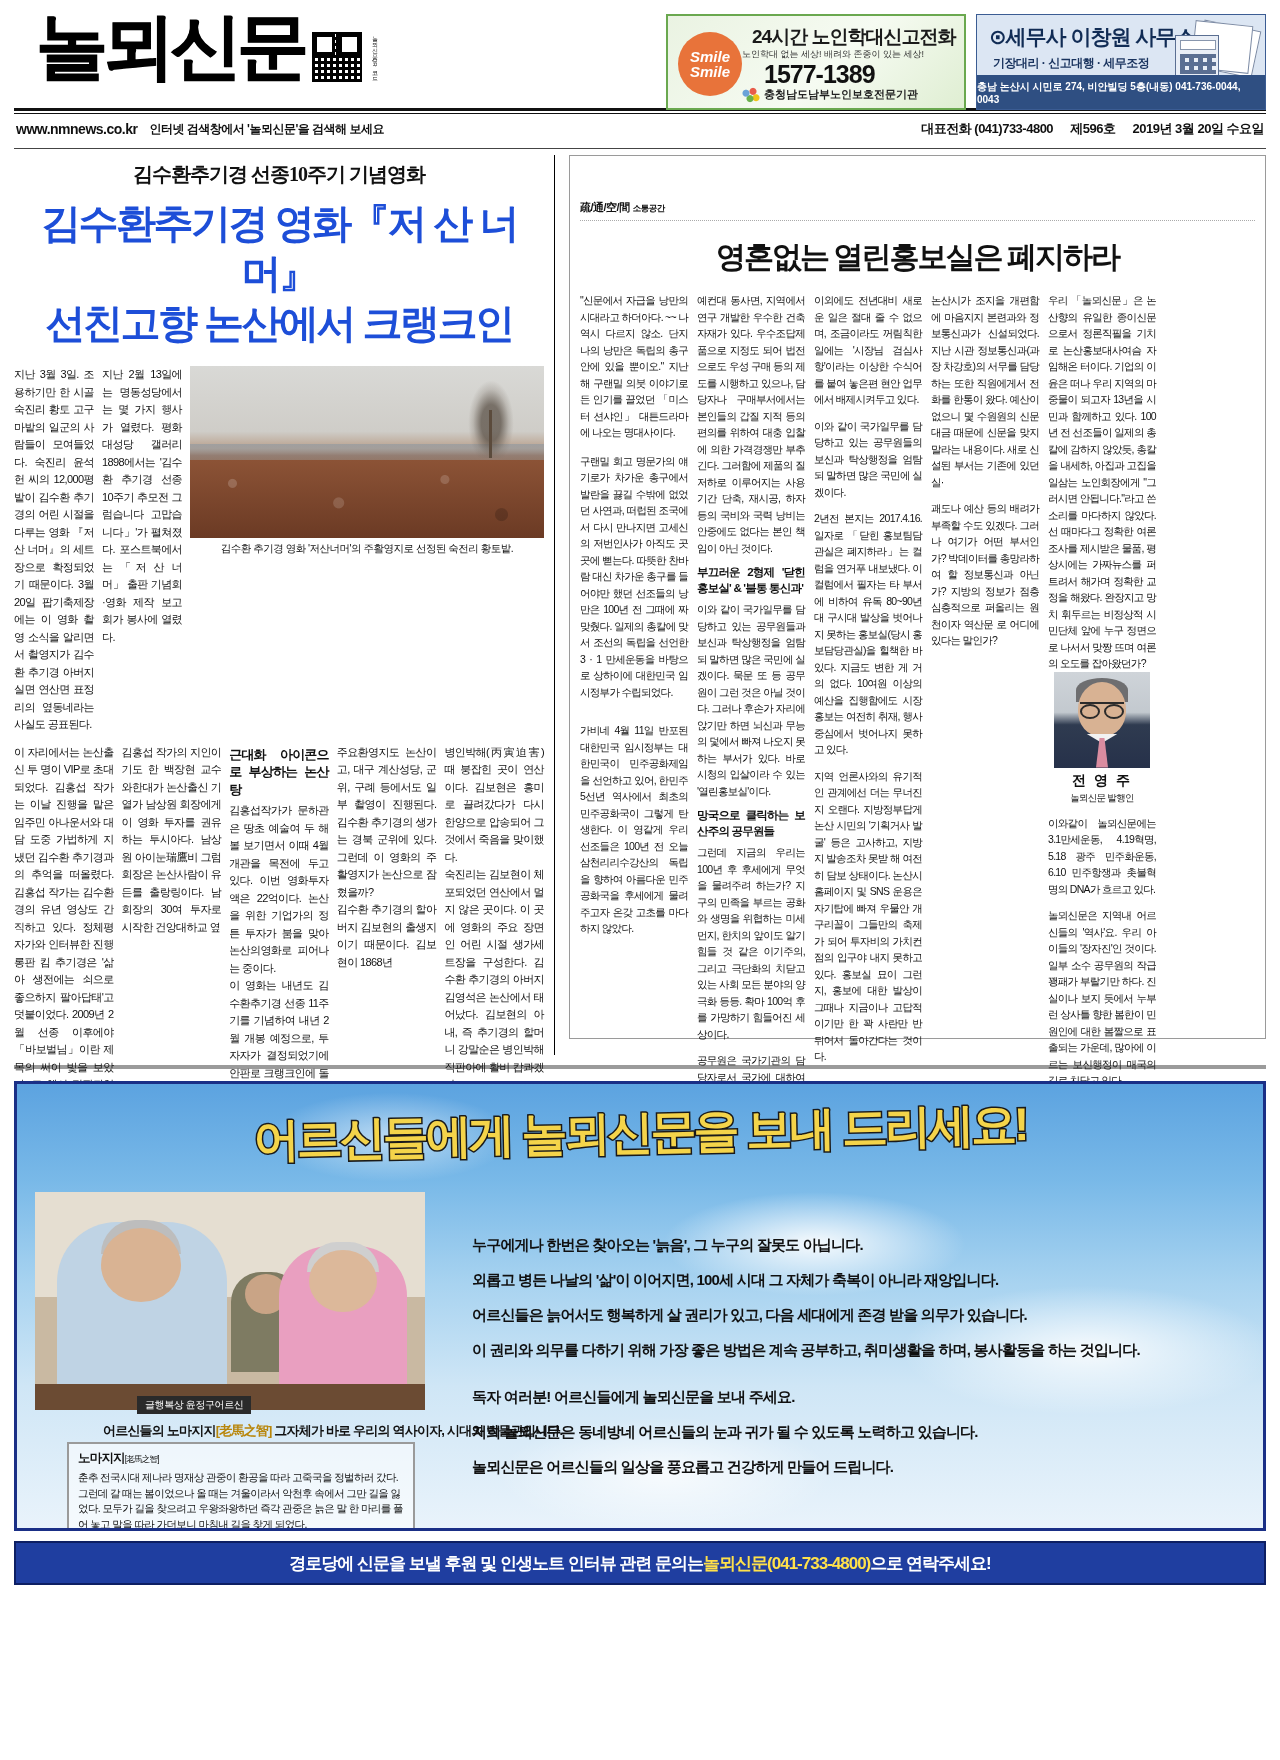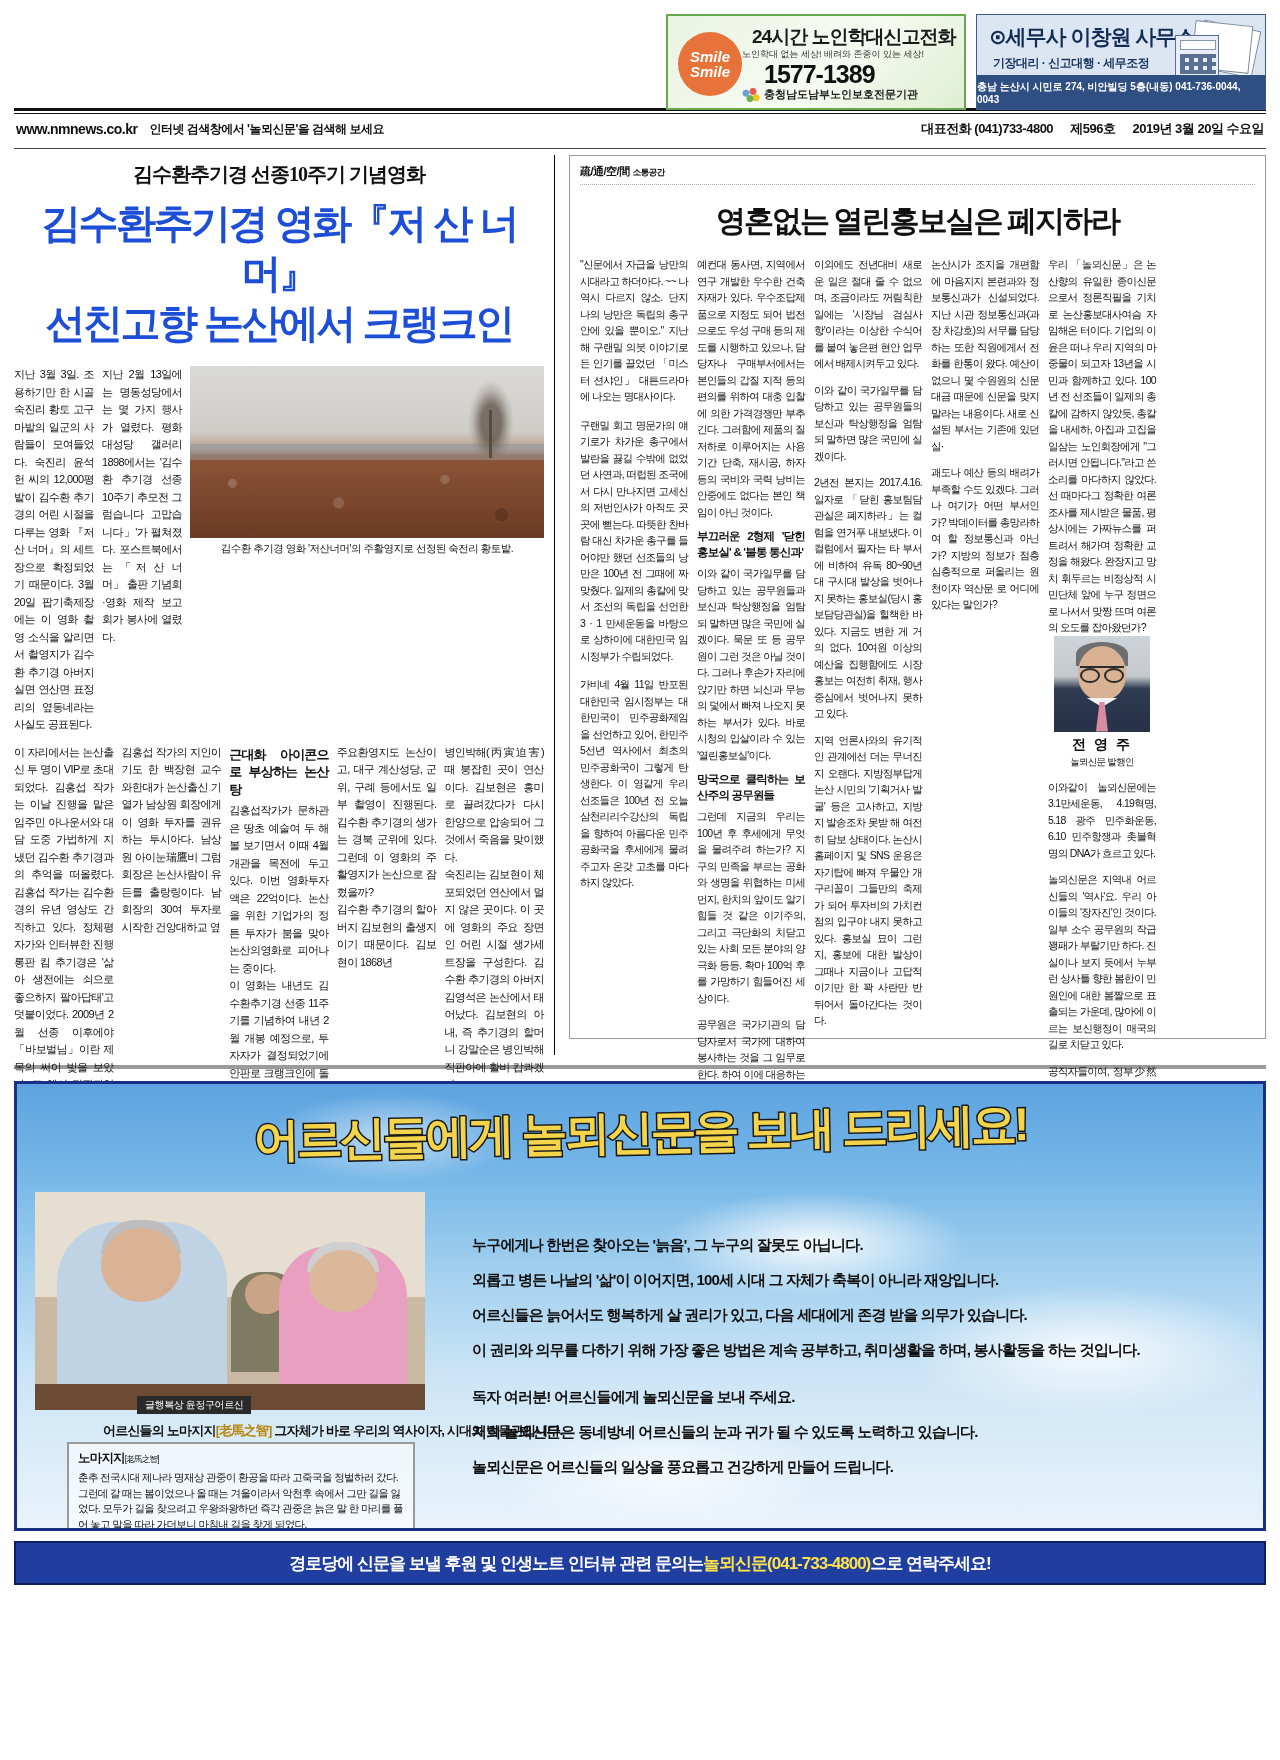--- a/index.html
+++ b/index.html
@@ -133,21 +133,21 @@
   .photo-cap { font-size:10.5px; text-align:center; margin-top:4px; letter-spacing:-0.5px; color:#111; }
   .sub-head { font-size:13px; font-weight:bold; letter-spacing:-0.8px; margin:2px 0 4px 0; }
   .byline { text-align:right; font-size:12px; font-weight:bold; margin-top:6px; letter-spacing:-0.5px;}
 
   .bottom-quote { text-align:center; font-size:22px; font-weight:bold; letter-spacing:-1.5px;
                   margin-top:42px; color:#000; }
 
   
   .opbox { border:1px solid #9a9a9a; padding:8px 10px 10px 10px; height:884px; position:relative; background:#fff; }
   .op-tag { font-size:11px; font-weight:bold; letter-spacing:-0.5px; padding-bottom:5px;
-            border-bottom:1px dotted #aaa; }
+            border-bottom:1px dotted #aaa;margin-top:36px; }
   .op-tag small { font-size:8.5px; margin-left:3px; font-weight:bold; }
   .op-title { text-align:center; font-size:30px; font-weight:bold; letter-spacing:-2px;
               font-family:"Liberation Serif",serif; margin:16px 0 14px 0; }
   .op-cols { display:flex; gap:9px; }
   .op-col { width:108px; font-size:10.5px; line-height:16.5px; text-align:justify; letter-spacing:-0.7px; color:#111; }
   .op-sub { font-weight:bold; font-size:11.5px; letter-spacing:-0.8px; margin:8px 0 5px 0; line-height:16px; }
   .author-photo { width:96px; height:96px; margin:0 auto 4px auto;
     background:linear-gradient(to bottom,#cfd4d9 0%,#c3c9cf 42%,#2f3b50 55%,#26314a 100%);
     position:relative; overflow:hidden; }
   .author-photo .face { position:absolute; left:24px; top:10px; width:48px; height:54px;
@@ -221,20 +221,25 @@
     display:flex; align-items:center; justify-content:center; color:#fff;
     font-size:17px; font-weight:bold; letter-spacing:-1px; }
   .footer-bar .hl { color:#ffe14a; }
 </style>
 </head>
 <body>
 
 <div class="page">
 
   <div class="masthead">
+    <div class="logo-wrap">
+      <div class="logo-text">놀뫼신문</div>
+      <div class="qr"></div>
+      <div class="qr-side">놀뫼신문 QR코드</div>
+    </div>
 
     <div class="ads">
       <div class="ad-silver">
         <div class="silver-circle">Smile Smile</div>
         <div class="l1">24시간 노인학대신고전화</div>
         <div class="l2">노인학대 없는 세상! 배려와 존중이 있는 세상!</div>
         <div class="l3">1577-1389</div>
         <div class="flower"></div>
         <div class="l4">충청남도남부노인보호전문기관</div>
       </div>
@@ -321,21 +326,21 @@
         <div class="op-tag">
           <span>疏/通/空/間</span><small>소통공간</small>
         </div>
 
         <div class="op-title">영혼없는 열린홍보실은 폐지하라</div>
 
         <div class="op-cols">
           <div class="op-col">
             <div>"신문에서 자급을 낭만의 시대라고 하더아다. ~~ 나 역시 다르지 않소. 단지 나의 낭만은 독립의 총구 안에 있을 뿐이오." 지난해 구랜밀 의붓 이야기로 든 인기를 끌었던 「미스터 션샤인」 대튼드라마에 나오는 명대사이다.</div>
             <div style="margin-top:12px">구랜밀 회고 명문가의 얘기로가 차가운 총구에서 발란을 끓길 수밖에 없었던 사연과, 떠럽된 조국에서 다시 만나지면 고세신의 저번인사가 아직도 곳곳에 뻗는다. 따뜻한 찬바람 대신 차가운 총구를 들어야만 했던 선조들의 낭만은 100년 전 그때에 짜맞췄다. 일제의 총칼에 맞서 조선의 독립을 선언한 3 · 1 만세운동을 바탕으로 상하이에 대한민국 임시정부가 수립되었다.</div>
-            <div style="margin-top:12px">가비네 4월 11일 반포된 대한민국 임시정부는 대한민국이 민주공화제임을 선언하고 있어, 한민주 5선년 역사에서 최초의 민주공화국이 그렇게 탄생한다. 이 영같게 우리 선조들은 100년 전 오늘 삼천리리수강산의 독립을 향하여 아름다운 민주공화국을 후세에게 물려주고자 온갖 고초를 마다하지 않았다.</div>
+            <div style="margin-top:22px">가비네 4월 11일 반포된 대한민국 임시정부는 대한민국이 민주공화제임을 선언하고 있어, 한민주 5선년 역사에서 최초의 민주공화국이 그렇게 탄생한다. 이 영같게 우리 선조들은 100년 전 오늘 삼천리리수강산의 독립을 향하여 아름다운 민주공화국을 후세에게 물려주고자 온갖 고초를 마다하지 않았다.</div>
           </div>
 
           <div class="op-col">
             <div>예컨대 동사면, 지역에서 연구 개발한 우수한 건축자재가 있다. 우수조답제품으로 지정도 되어 법전으로도 우성 구매 등의 제도를 시행하고 있으나, 담당자나 구매부서에서는 본인들의 갑질 지적 등의 편의를 위하여 대충 입찰에 의한 가격경쟁만 부추긴다. 그러함에 제품의 질 저하로 이루어지는 사용기간 단축, 재시공, 하자 등의 국비와 국력 낭비는 안중에도 없다는 본인 책임이 아닌 것이다.</div>
             <div class="op-sub">부끄러운 2형제 '닫힌홍보실' &amp; '불통 통신과'</div>
             <div>이와 같이 국가일무를 담당하고 있는 공무원들과 보신과 탁상행정을 엄탐되 말하면 많은 국민에 실겠이다. 묵문 또 등 공무원이 그런 것은 아닐 것이다. 그러나 후손가 자리에 앉기만 하면 뇌신과 무능의 덫에서 빠져 나오지 못하는 부서가 있다. 바로 시청의 입살이라 수 있는 '열린홍보실'이다.</div>
             <div class="op-sub">망국으로 클릭하는 보산주의 공무원들</div>
             <div>그런데 지금의 우리는 100년 후 후세에게 무엇을 물려주려 하는가? 지구의 민족을 부르는 공화와 생명을 위협하는 미세먼지, 한치의 앞이도 알기 힘들 것 같은 이기주의, 그리고 극단화의 치닫고 있는 사회 모든 분야의 양극화 등등. 확마 100억 후를 가망하기 힘들어진 세상이다.</div>
             <div style="margin-top:10px">공무원은 국가기관의 담당자로서 국가에 대하여 봉사하는 것을 그 임무로 한다. 하여 이에 대응하는 특별한 의무가 부담된다. (헌법 제7조 1항. 국가공무원법 제1, 55~66조)</div>
             <div style="margin-top:10px">따라서 공무원의 의무는 그 지위에 있어서 당연히 발생하는 것으로, 성실의무, 복종의무, 친절공정의무, 비밀우수의무, 정렬의무, 폼위유지의무 등이 있으며 이 상과 같은 의무를 위반한 때에는 징계 사유에 해당되어 징계 처분을 받게 된다.</div>

